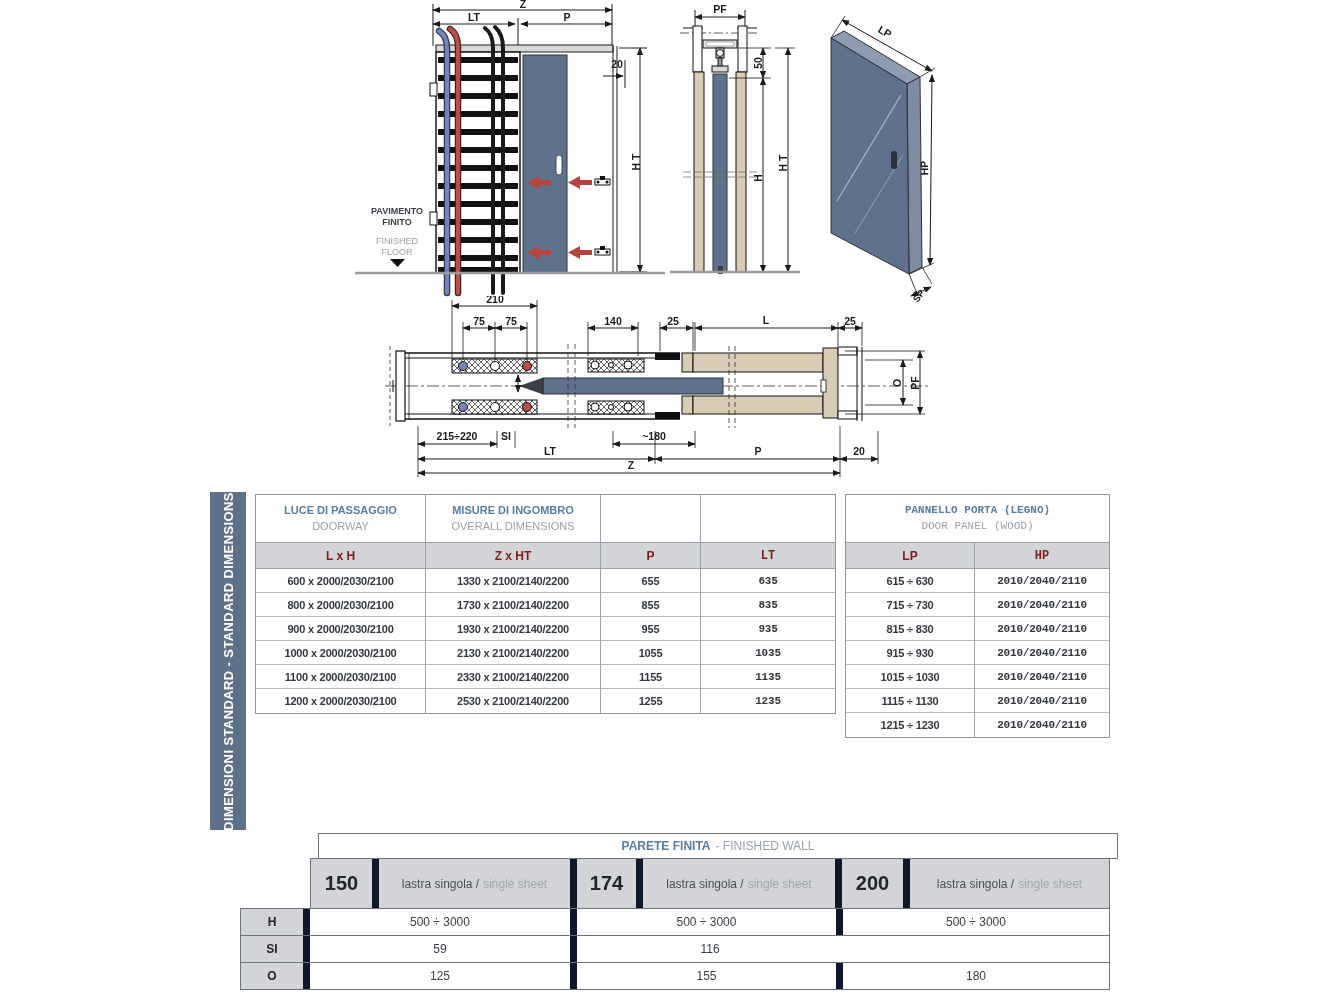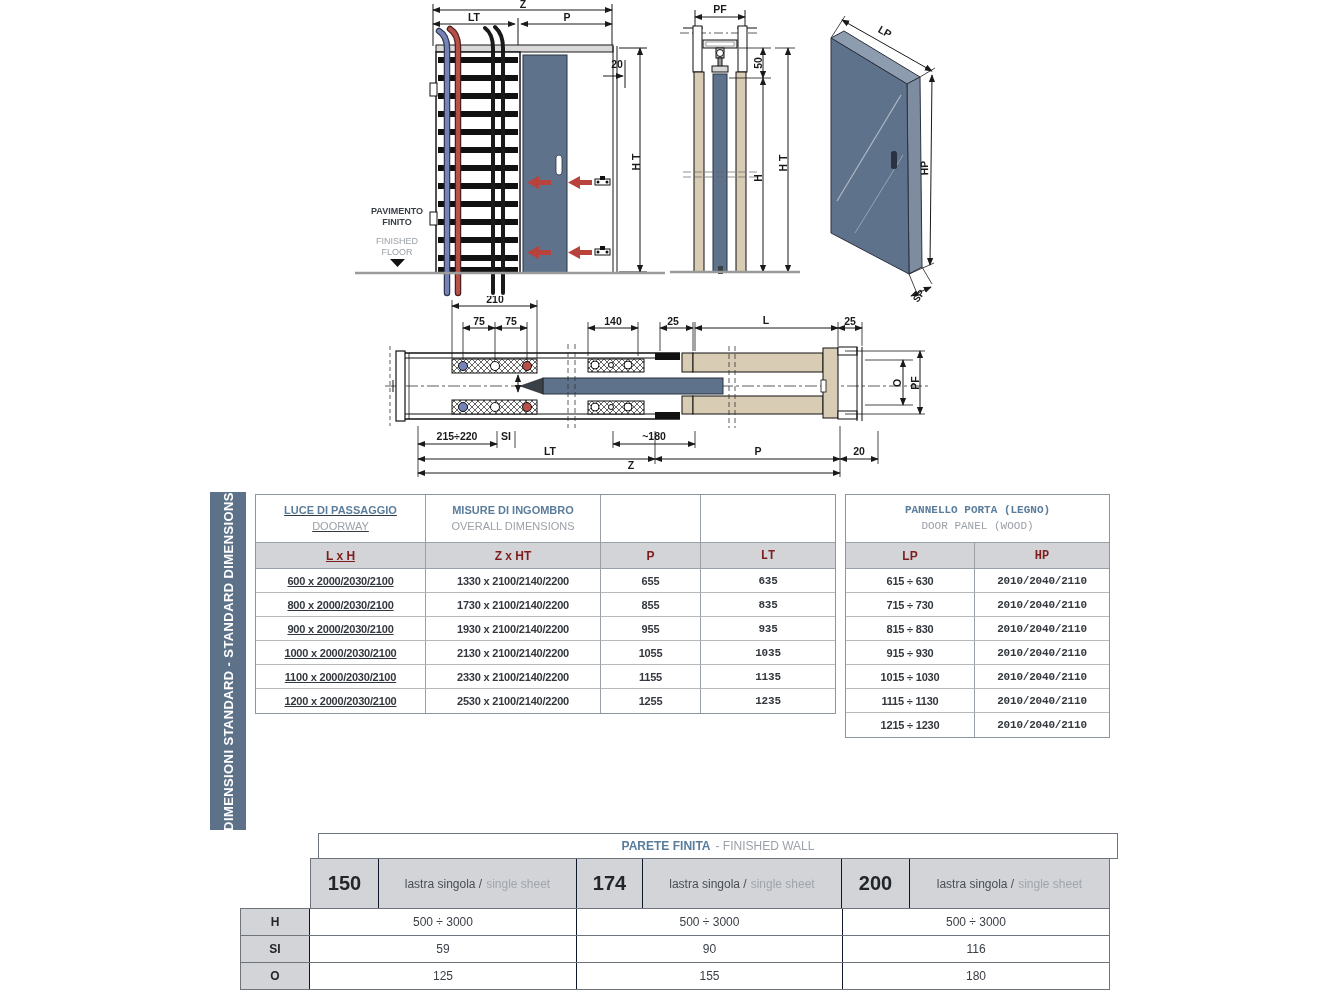--- a/index.html
+++ b/index.html
@@ -26,26 +26,26 @@
   .trow .cell:last-child{border-right:none;font-family:Liberation Mono, monospace;}
   .trow:last-child .cell{border-bottom:none;}
   .t-title{height:48px;}
   .t-head{height:26px;}
   .t-data{height:24px;}
   .t-data .cell{border-bottom-color:#b5b9be;}
   .head-bg{background:#d2d4d8;font-weight:bold;font-size:12px;color:#7f1d1d;}
   .it{color:#5a7d9c;font-weight:bold;font-size:11px;line-height:1.4;}
   .en{color:#9aa1a8;font-size:11px;line-height:1.4;}
   .dval{font-weight:bold;font-size:11px;color:#33383e;letter-spacing:-0.2px;}
-  .c1{width:170px;text-decoration:underline;}.c2{width:175px;}.c3{width:100px;}.c4{width:134px;}
+  .c1{width:170px;}.c2{width:175px;}.c3{width:100px;}.c4{width:134px;}
   .p1{width:129px;}.p2{width:134px;}
 
   
   .wrow{position:absolute;box-sizing:border-box;border:1px solid #6e747c;background:#fff;display:flex;}
-  .wcell{box-sizing:border-box;border-right:1px solid #0f172a;display:flex;align-items:center;
+  .wcell{box-sizing:border-box;border-right:7px solid #0f172a;display:flex;align-items:center;
          justify-content:center;text-align:center;}
   .wrow .wcell:last-child{border-right:none;}
   .wnum{background:#d2d4d8;font-size:20px;font-weight:bold;color:#22262a;}
   .wsheet{background:#d2d4d8;font-size:12px;}
   .wsheet .sit{color:#4a4f55;}
   .wsheet .sen{color:#a0a6ad;margin-left:4px;}
   .wlabel{background:#d2d4d8;font-weight:bold;font-size:12px;color:#22262a;}
   .wval{font-size:12px;color:#3a4047;}
   .wtitle-it{color:#5a7d9c;font-weight:bold;font-size:12px;}
   .wtitle-en{color:#9aa1a8;font-size:12px;margin-left:5px;}
@@ -471,21 +471,20 @@
     </div>
     <div class="wrow" style="left:240px;top:908px;width:870px;height:28px;">
       <div class="wcell wlabel" style="width:69px;">H</div>
       <div class="wcell wval" style="width:267px;">500 ÷ 3000</div>
       <div class="wcell wval" style="width:266px;">500 ÷ 3000</div>
       <div class="wcell wval" style="width:266px;">500 ÷ 3000</div>
     </div>
     <div class="wrow" style="left:240px;top:935px;width:870px;height:28px;">
       <div class="wcell wlabel" style="width:69px;">SI</div>
       <div class="wcell wval" style="width:267px;">59</div>
-      <div class="wcell wval" style="width:266px;">90</div>
       <div class="wcell wval" style="width:266px;text-align:right;">116</div>
     </div>
     <div class="wrow" style="left:240px;top:962px;width:870px;height:28px;">
       <div class="wcell wlabel" style="width:69px;">O</div>
       <div class="wcell wval" style="width:267px;">125</div>
       <div class="wcell wval" style="width:266px;">155</div>
       <div class="wcell wval" style="width:266px;text-align:right;">180</div>
     </div>
   </div>
 

